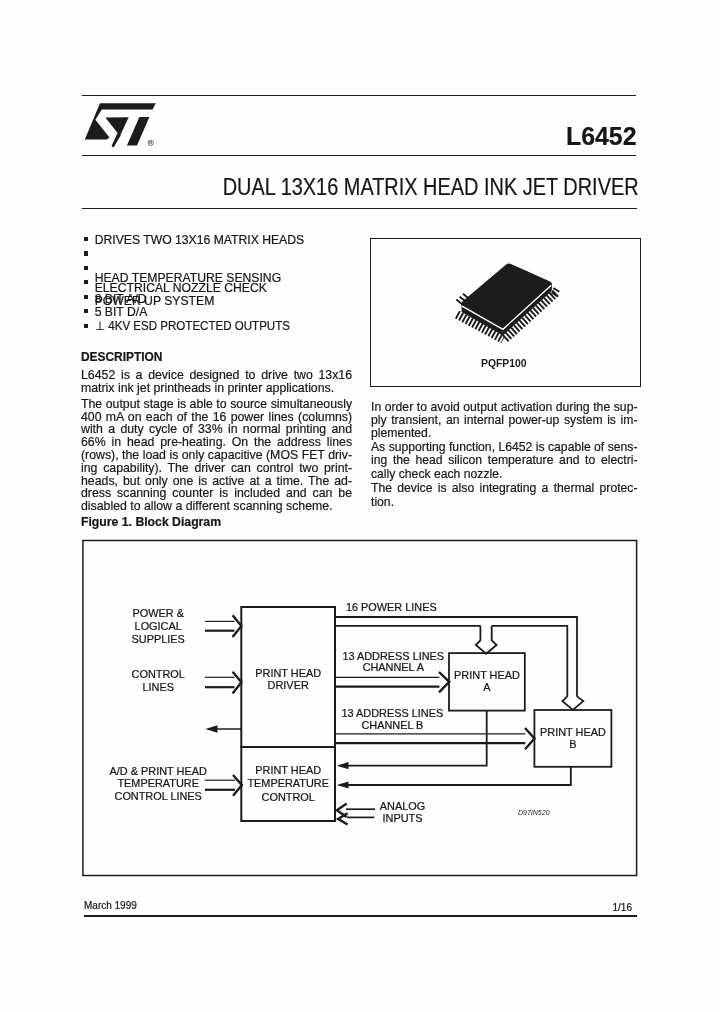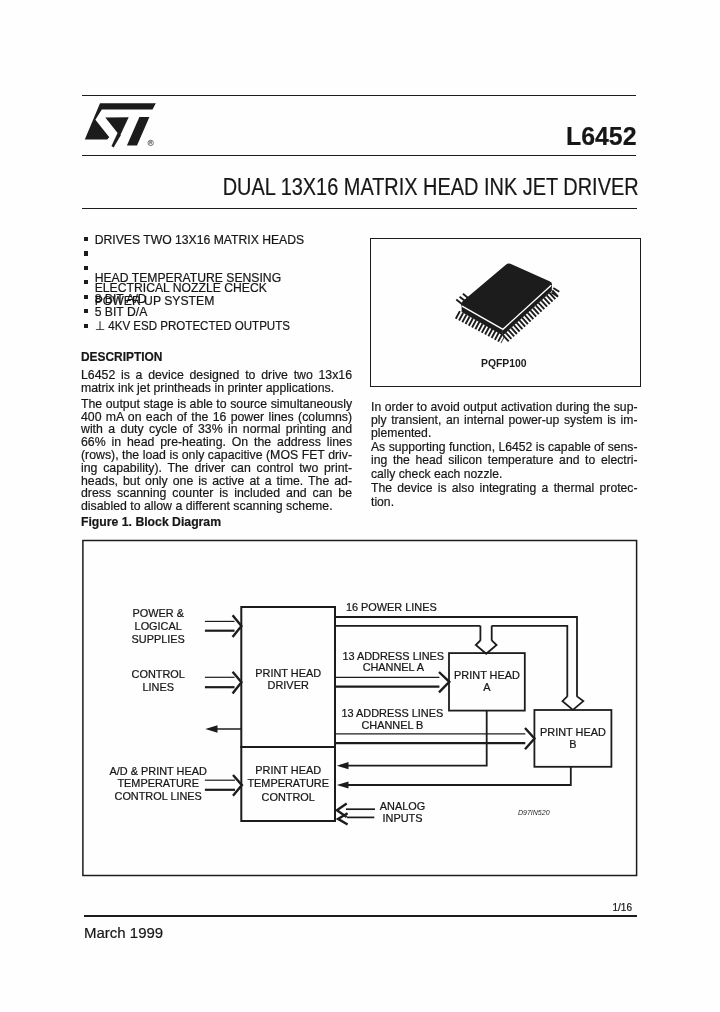--- a/index.html
+++ b/index.html
@@ -184,17 +184,17 @@
 
     <path d="M570.8,766.8 L570.8,785 L340,785" stroke="#1c1c1c" stroke-width="1.8" fill="none"></path>
     <path d="M336.8,785 L348.5,781.4 L348.5,788.6 Z" fill="#1c1c1c"></path>
 
     <path d="M346,809.2 L375,809.2" stroke="#1c1c1c" stroke-width="1.7"></path>
     <path d="M347,817.4 L374.3,817.4" stroke="#1c1c1c" stroke-width="1.7"></path>
     <path d="M346.7,803.4 L336.9,810.2 L346.7,817" stroke="#1c1c1c" stroke-width="2.4" fill="none"></path>
     <path d="M347.6,813.3 L338,818.9 L347.6,824.5" stroke="#1c1c1c" stroke-width="2.4" fill="none"></path>
   </svg>
 
-  <div class="abs" style="left:84px;top:900.7px;font-size:15px;line-height:1;margin-top:24px;">March 1999</div>
+  <div class="abs" style="left:84px;top:900.7px;font-size:10px;line-height:1;">March 1999</div>
   <div class="abs" style="right:88px;top:903.2px;font-size:10px;line-height:1;">1/16</div>
   <div class="rule" style="left:84px;top:915.4px;width:553px;"></div>
 
 </div>
 
 </body></html>

